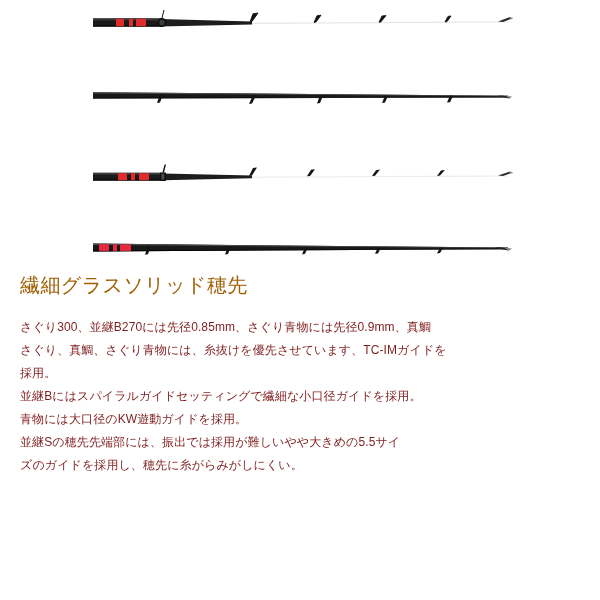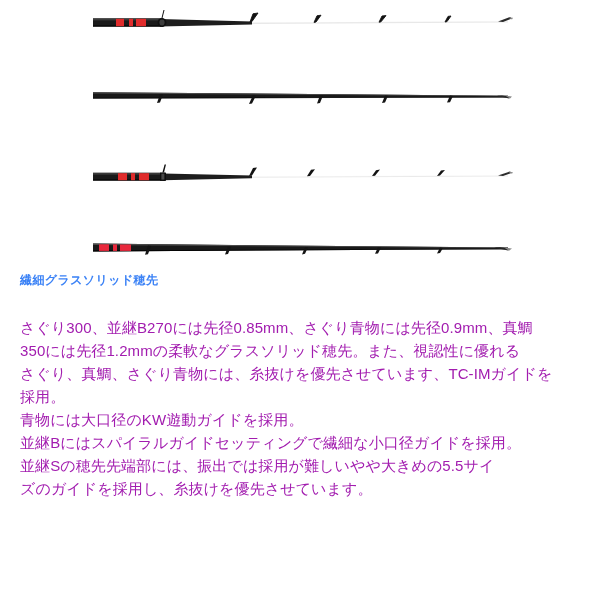--- a/index.html
+++ b/index.html
@@ -33,38 +33,38 @@
   .rod-3 { top: 160px; }
   .rod-4 { top: 232px; }
 
   .rod svg { display: block; }
 
   
   .section-heading {
     position: absolute;
     left: 20px;
     top: 272px;
-    font-size: 12px;
-    font-weight: bold;
+    font-size: 20px;
+    font-weight: normal;
     letter-spacing: 0.4px;
-    color: #3b82f6;
+    color: #a16207;
     white-space: nowrap;
   }
 
   
   .description {
     position: absolute;
     left: 20px;
     top: 316px;
     width: 566px;
   }
   .desc-line {
-    font-size: 15px;
+    font-size: 12px;
     line-height: 23px;
-    color: #a21caf;
+    color: #7f1d1d;
     letter-spacing: 0.1px;
     white-space: nowrap;
   }
 </style>
 </head>
 <body>
 
 <div class="rod-gallery">
 
   <div class="rod rod-1">
@@ -174,20 +174,19 @@
       <path d="M504,15.4 L512,16.6 L509,18.8 Z" fill="#8a8a8a"></path>
     </svg>
   </div>
 
 </div>
 
 <div class="section-heading">繊細グラスソリッド穂先</div>
 
 <div class="description">
   <div class="desc-line">さぐり300、並継B270には先径0.85mm、さぐり青物には先径0.9mm、真鯛</div>
-  <div class="desc-line">350には先径1.2mmの柔軟なグラスソリッド穂先。また、視認性に優れる</div>
   <div class="desc-line">さぐり、真鯛、さぐり青物には、糸抜けを優先させています、TC-IMガイドを</div>
   <div class="desc-line">採用。</div>
+  <div class="desc-line">並継Bにはスパイラルガイドセッティングで繊細な小口径ガイドを採用。</div>
   <div class="desc-line">青物には大口径のKW遊動ガイドを採用。</div>
-  <div class="desc-line">並継Bにはスパイラルガイドセッティングで繊細な小口径ガイドを採用。</div>
   <div class="desc-line">並継Sの穂先先端部には、振出では採用が難しいやや大きめの5.5サイ</div>
-  <div class="desc-line">ズのガイドを採用し、糸抜けを優先させています。</div>
+  <div class="desc-line">ズのガイドを採用し、穂先に糸がらみがしにくい。</div>
 </div>
 
 </body></html>

